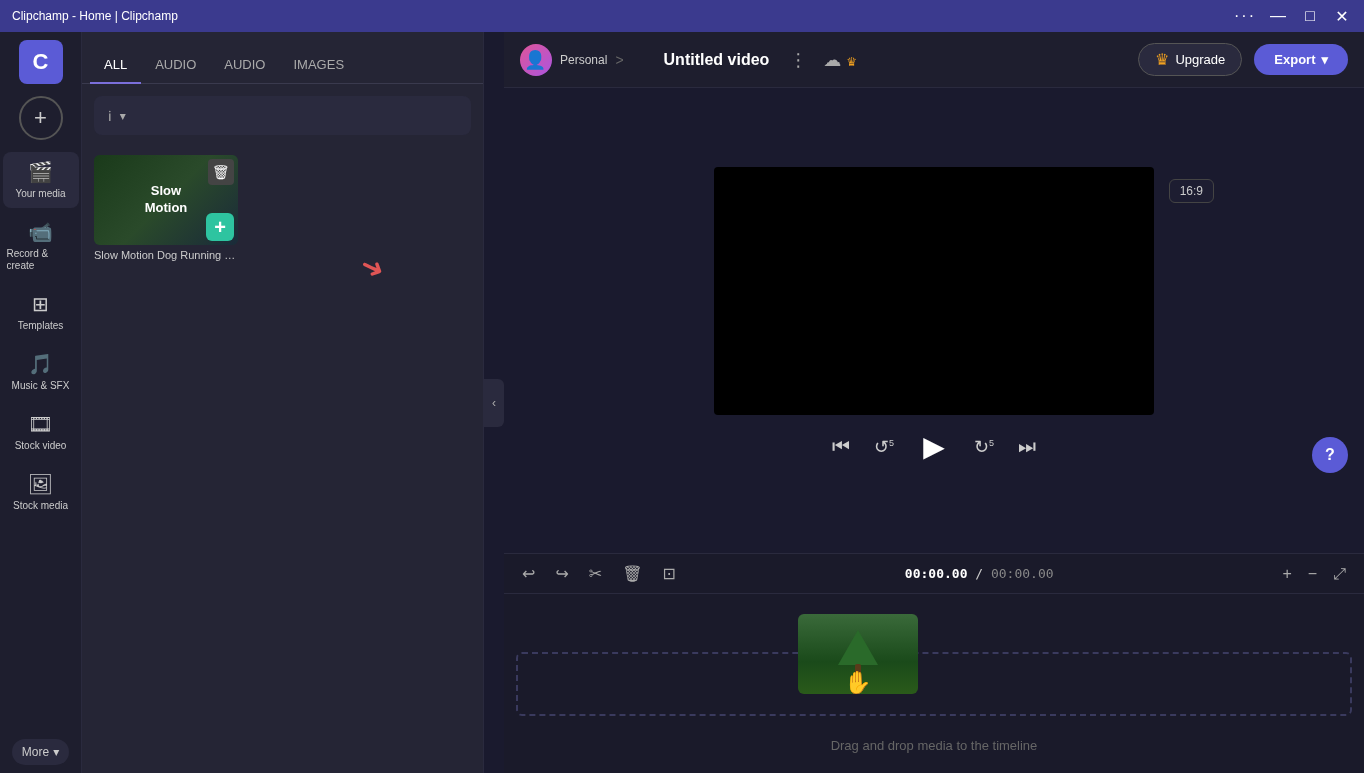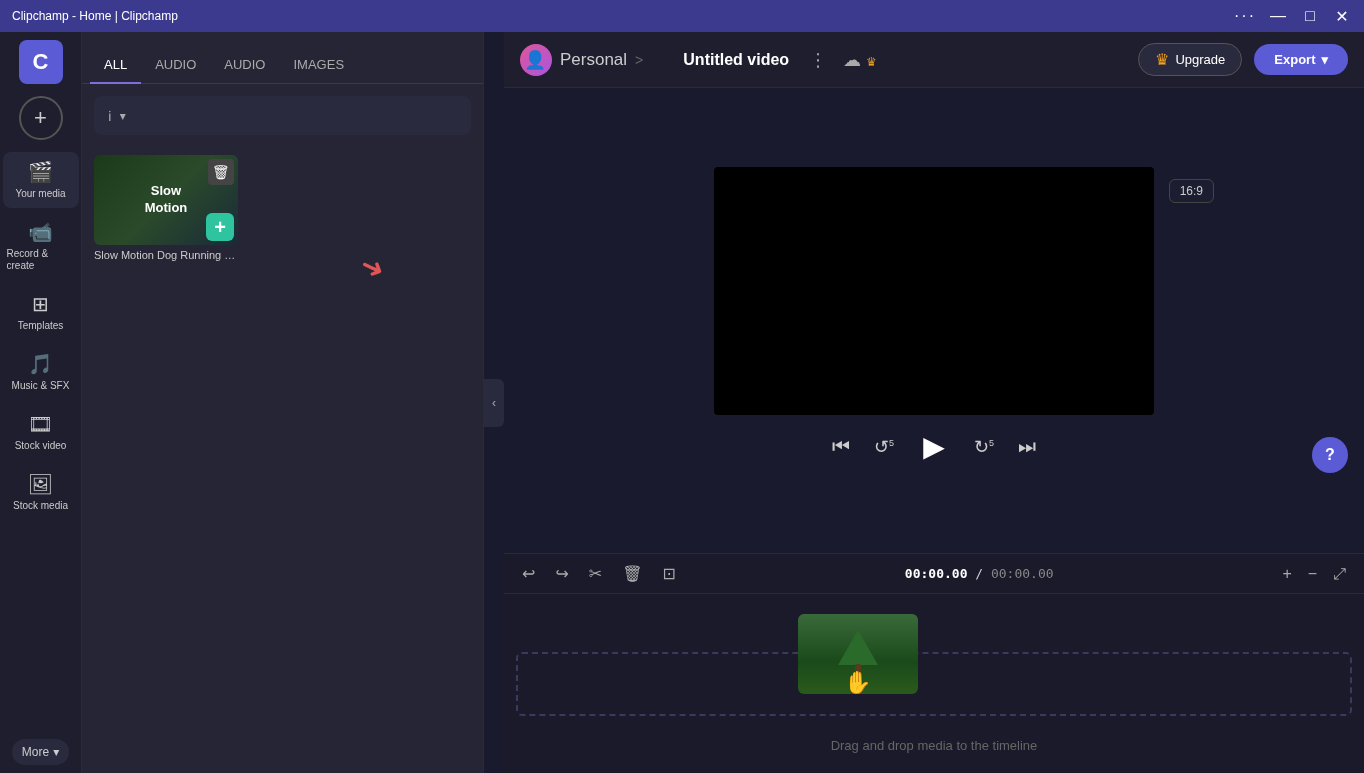--- a/index.html
+++ b/index.html
@@ -309,21 +309,21 @@
       width: 32px;
       height: 32px;
       border-radius: 50%;
       background: linear-gradient(135deg, #e05599, #aa55e0);
       display: flex;
       align-items: center;
       justify-content: center;
       font-size: 16px;
     }
     .breadcrumb-personal {
-      font-size: 17px;
+      font-size: 12px;
       color: #ccc;
     }
     .breadcrumb-arrow {
       color: #666;
       font-size: 14px;
     }
     .video-title {
       font-size: 16px;
       font-weight: 600;
       color: #fff;

